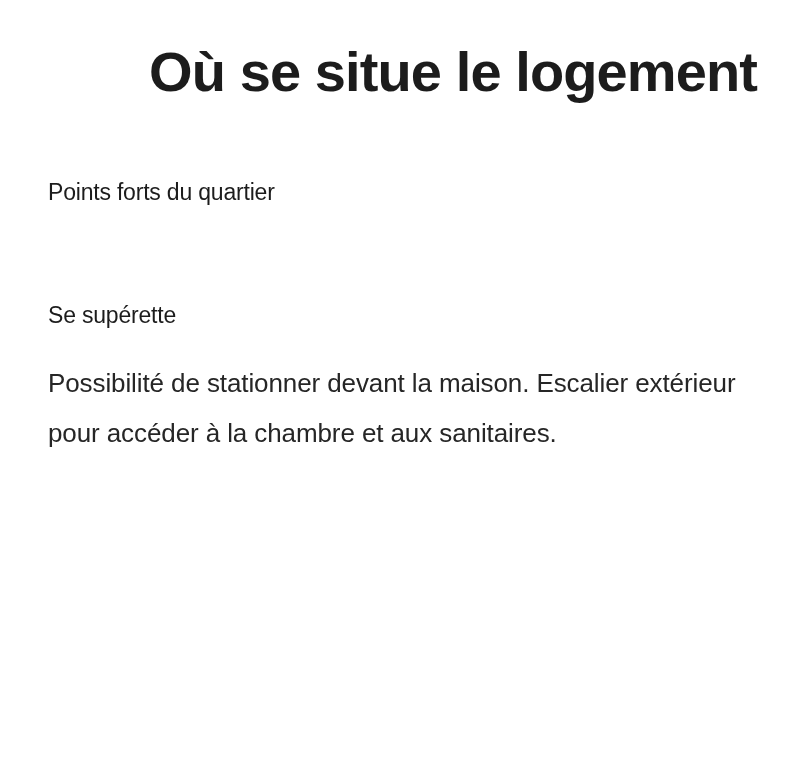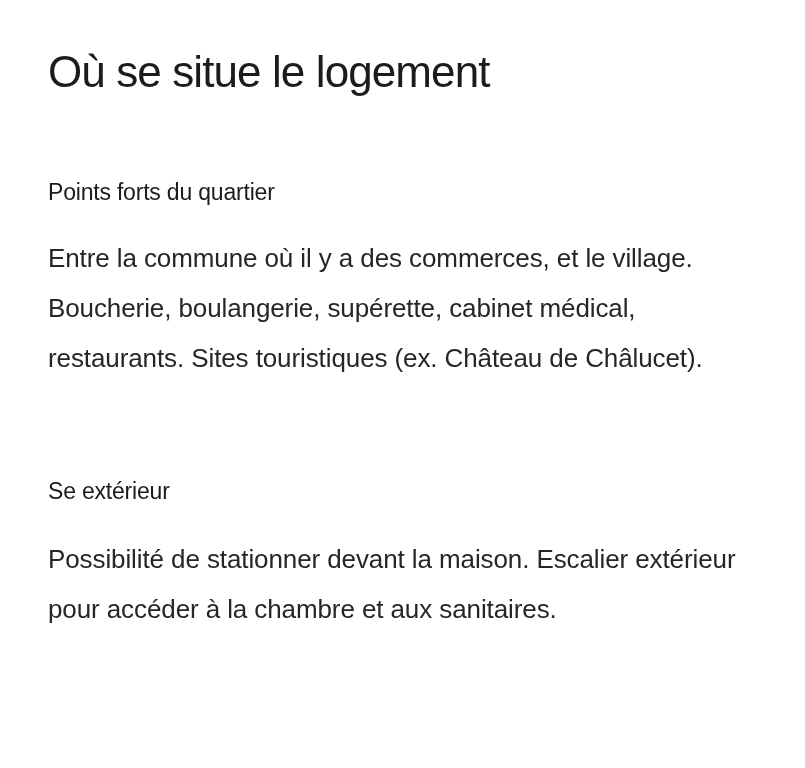--- a/index.html
+++ b/index.html
@@ -15,27 +15,28 @@
     overflow: hidden;
   }
   .page {
     box-sizing: border-box;
     width: 805px;
     height: 768px;
     padding: 38px 48px 0 48px;
     background: #ffffff;
   }
   .page-title {
-    font-size: 44px;
+    font-size: 56px;
     line-height: 52px;
-    font-weight: 400;
+    font-weight: 700;
     letter-spacing: -0.9px;
     color: #1c1c1c;
     margin: 0;
     padding-top: 8px;
+    text-align: right;
   }
   .section {
     margin-top: 0;
   }
   .section-heading {
     font-size: 23px;
     line-height: 30px;
     font-weight: 400;
     letter-spacing: -0.2px;
     color: #1c1c1c;
@@ -64,21 +65,20 @@
 </style>
 </head>
 <body>
 
 <div class="page">
 
   <h1 class="page-title">Où se situe le logement</h1>
 
   <section class="section" id="section-neighborhood">
     <h2 class="section-heading">Points forts du quartier</h2>
-    <p class="section-body">Entre la commune où il y a des commerces,  et le village. Boucherie, boulangerie, supérette, cabinet médical, restaurants. Sites touristiques (ex. Château de Châlucet).</p>
   </section>
 
   <section class="section" id="section-getting-around">
-    <h2 class="section-heading">Se extérieur</h2>
+    <h2 class="section-heading">Se supérette</h2>
     <p class="section-body">Possibilité de stationner devant la maison. Escalier extérieur pour accéder à la chambre et aux sanitaires.</p>
   </section>
 
 </div>
 
 </body></html>

